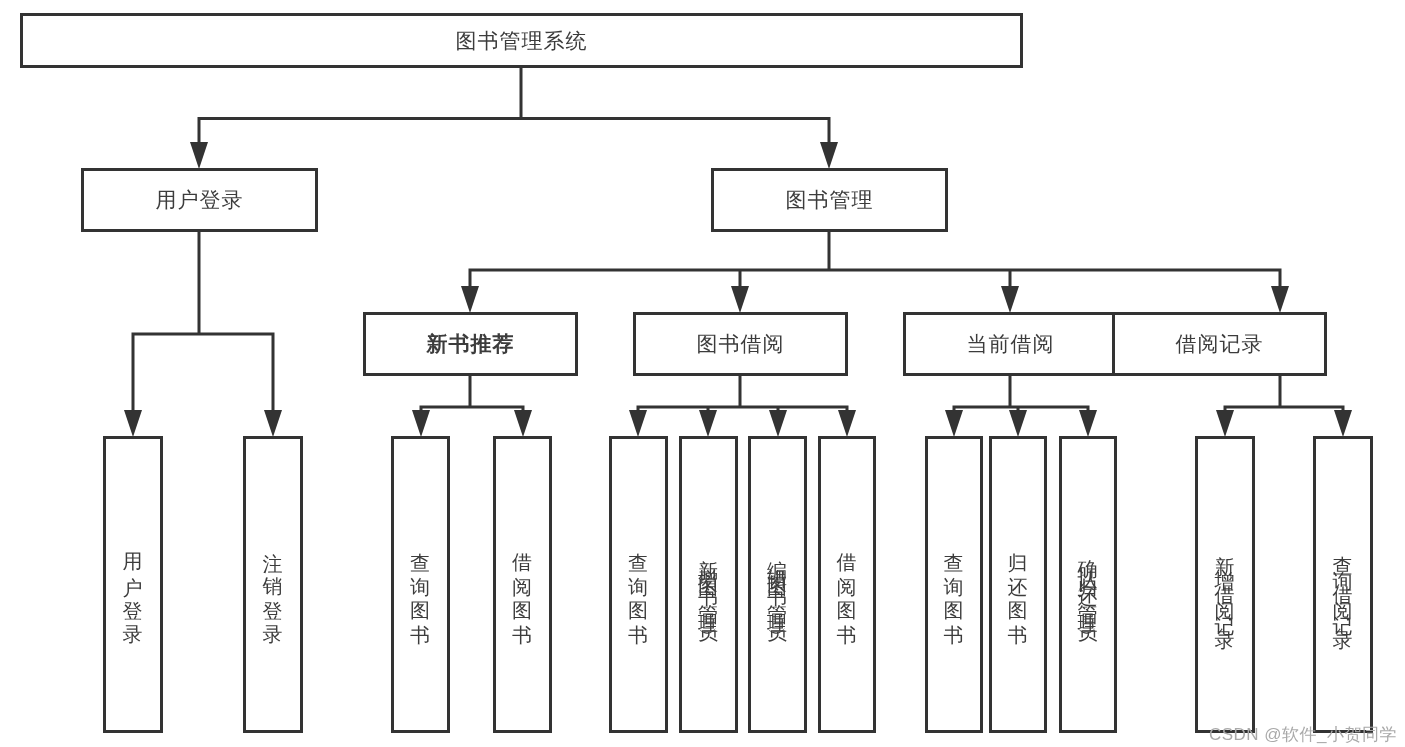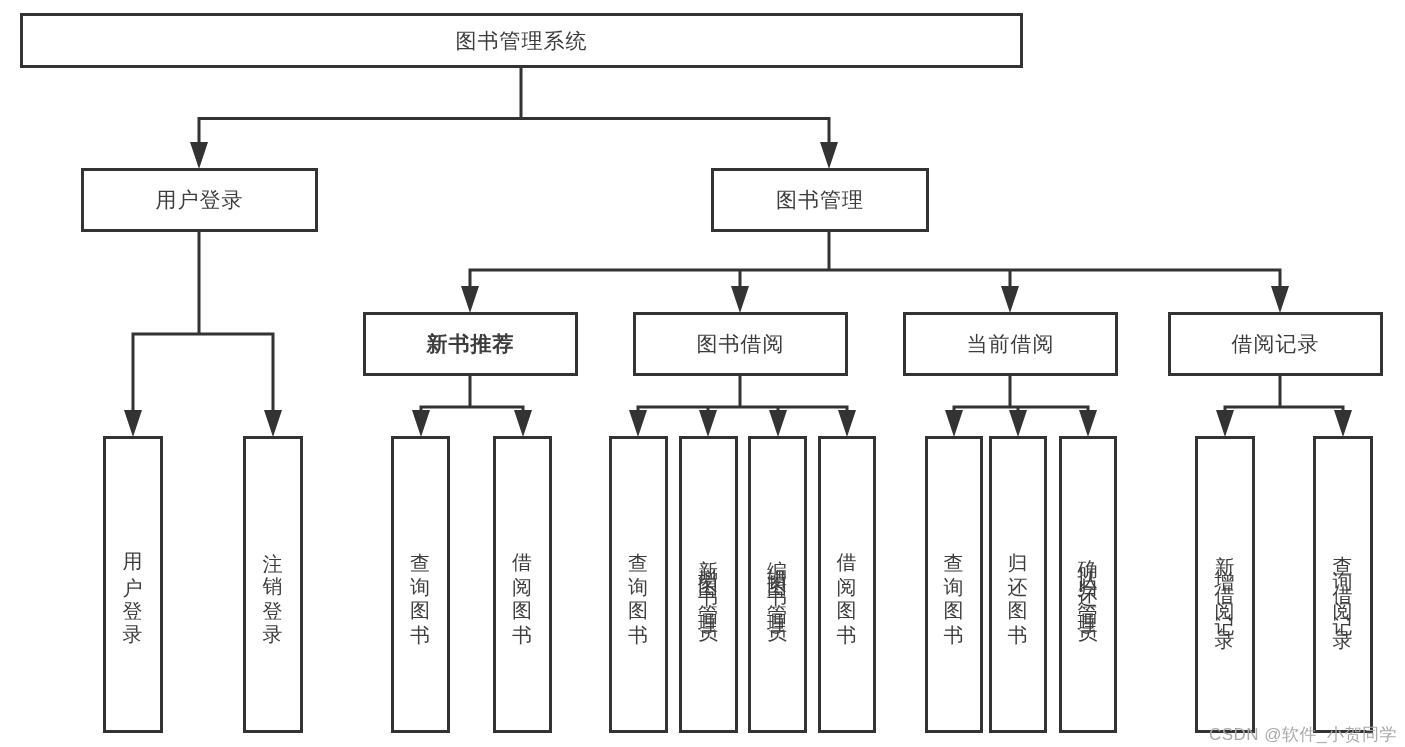--- a/index.html
+++ b/index.html
@@ -83,34 +83,34 @@
     </g>
   </svg>
 
   <div class="node root" style="left:20px;top:13px;width:1003px;height:55px;">
     <span>图书管理系统</span>
   </div>
 
   <div class="node" style="left:81px;top:168px;width:237px;height:64px;">
     <span>用户登录</span>
   </div>
-  <div class="node" style="left:711px;top:168px;width:218px;height:64px;">
+  <div class="node" style="left:711px;top:168px;width:237px;height:64px;">
     <span>图书管理</span>
   </div>
 
   <div class="node" style="left:363px;top:312px;width:215px;height:64px;font-weight:bold;">
     <span>新书推荐</span>
   </div>
   <div class="node" style="left:903px;top:312px;width:215px;height:64px;">
     <span>当前借阅</span>
   </div>
   <div class="node" style="left:633px;top:312px;width:215px;height:64px;">
     <span>图书借阅</span>
   </div>
-  <div class="node" style="left:1168px;top:312px;width:215px;height:64px;">
+  <div class="node" style="left:1112px;top:312px;width:215px;height:64px;">
     <span>借阅记录</span>
   </div>
 
   <div class="leaf ls-wide" style="left:103px;top:436px;width:60px;height:297px;">
     <span>用户登录</span>
   </div>
   <div class="leaf ls-wide" style="left:243px;top:436px;width:60px;height:297px;">
     <span>注销登录</span>
   </div>
 

